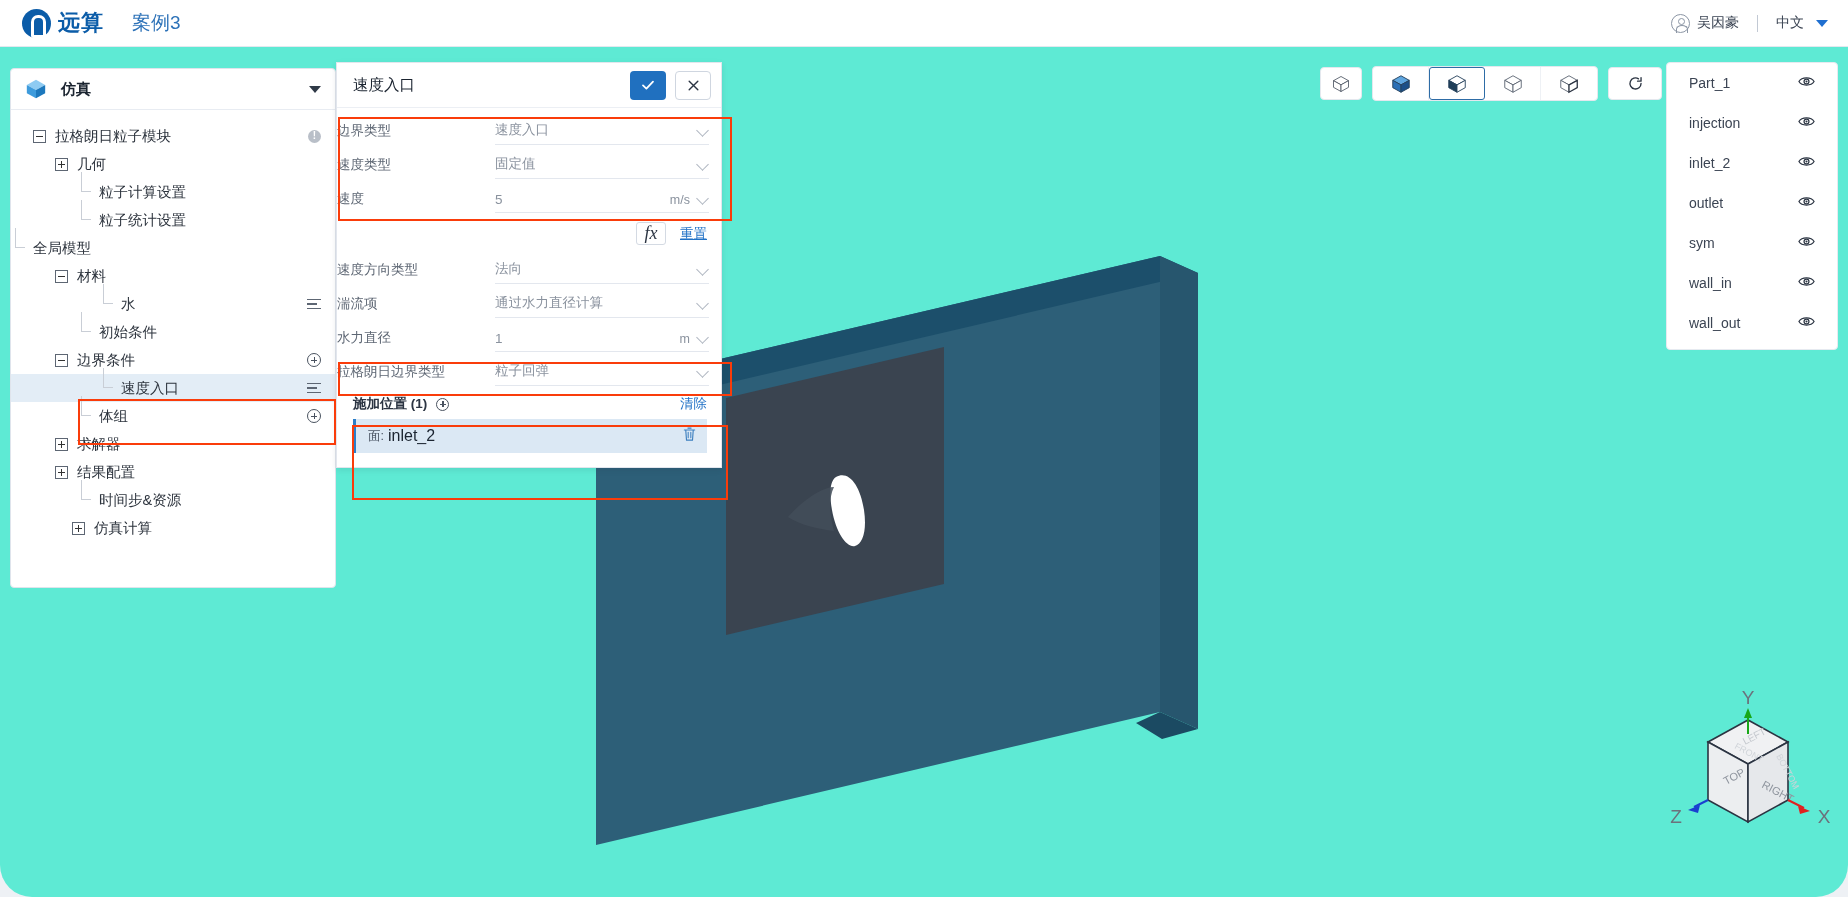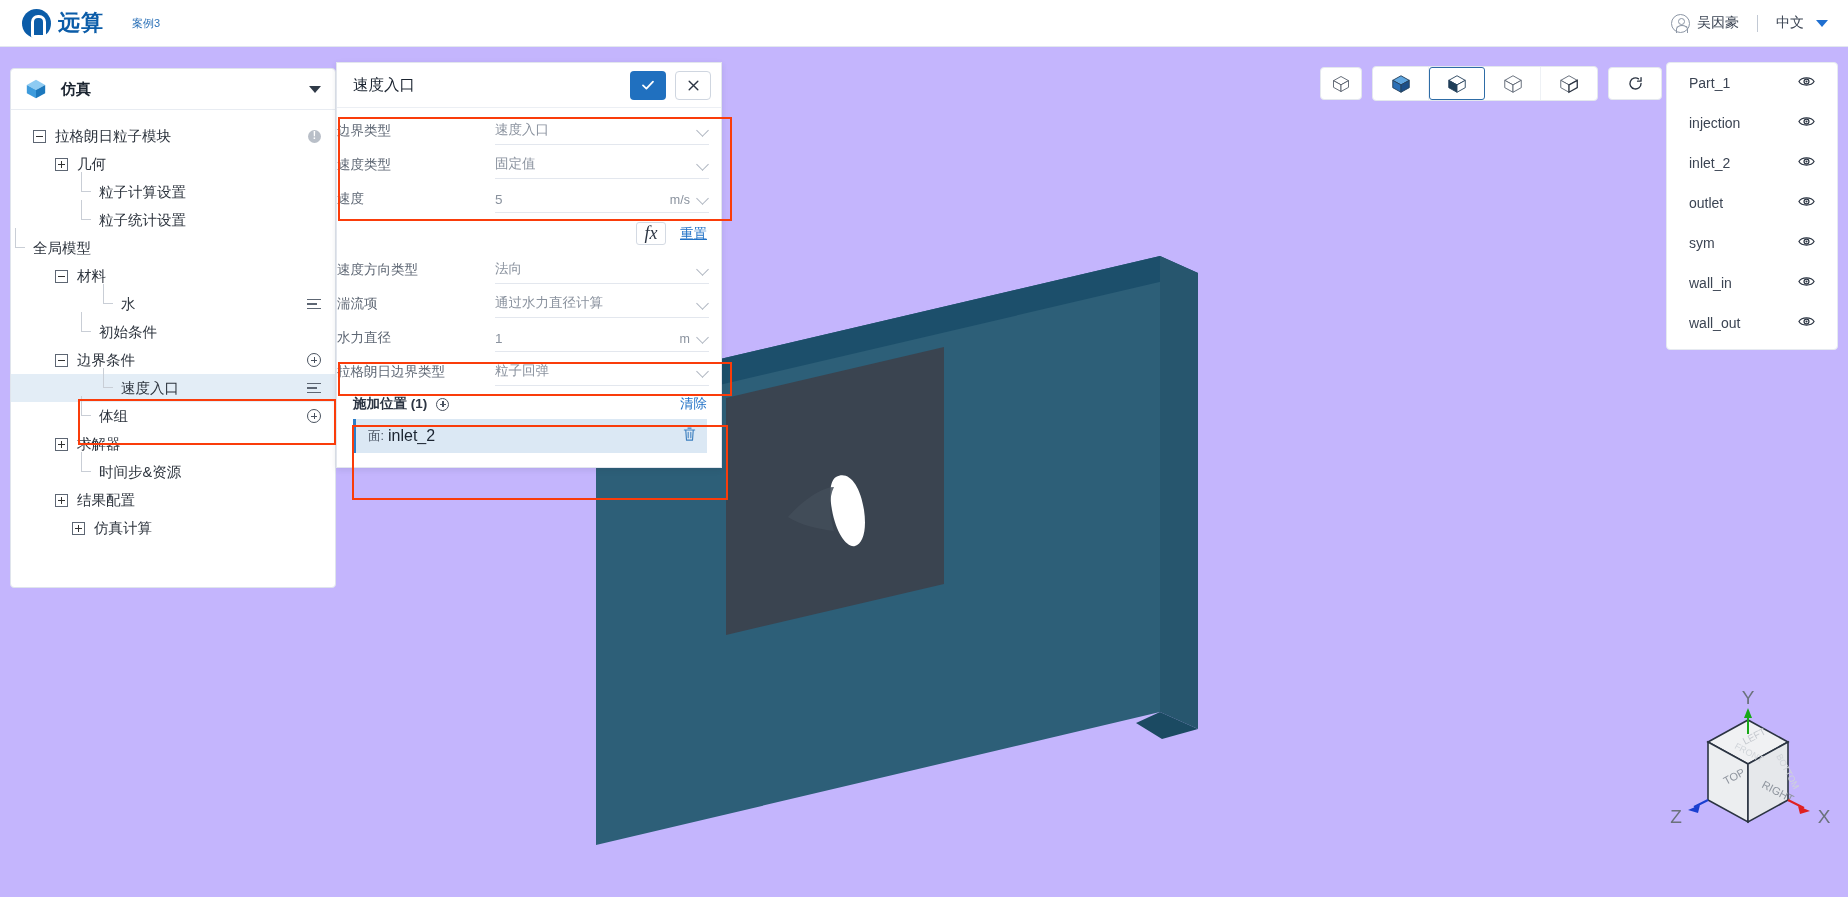--- a/index.html
+++ b/index.html
@@ -2,21 +2,21 @@
 <html><head>
 <meta charset="utf-8">
 <style>
   * { box-sizing: border-box; margin: 0; padding: 0; }
   html, body {
     width: 1848px; height: 897px;
     font-family: "Liberation Sans", "DejaVu Sans", sans-serif;
     background: #eef1f5;
     overflow: hidden;
   }
-  #app { position: relative; width: 1848px; height: 897px; background: #c4b5fd; }
+  #app { position: relative; width: 1848px; height: 897px; background: #5eead4; border-radius: 32px; }
 
   
   .header {
     position: absolute; left: 0; top: 0; width: 1848px; height: 47px;
     background: #ffffff; border-bottom: 1px solid #e3e8ef;
     display: flex; align-items: center;
   }
   .brand { display: flex; align-items: center; margin-left: 22px; }
   .brand-logo {
     width: 29px; height: 29px; border-radius: 50%;
@@ -29,21 +29,21 @@
   }
   .brand-logo::before {
     content: ""; position: absolute; left: 9px; top: 14px;
     width: 3px; height: 10px; background: #fff; z-index: 2;
   }
   .brand-name {
     font-size: 22px; color: #0b5ca8; font-weight: 700;
     margin-left: 7px; letter-spacing: 1px;
   }
   .case-name {
-    font-size: 11px; color: #2d72b8; margin-left: 28px; font-weight: 400;
+    font-size: 19px; color: #2d72b8; margin-left: 28px; font-weight: 400;
   }
   .header-right {
     margin-left: auto; margin-right: 20px;
     display: flex; align-items: center; gap: 0px;
     font-size: 14px; color: #3b4453;
   }
   .user-chip { display: flex; align-items: center; gap: 7px; }
   .user-avatar {
     width: 19px; height: 19px; border-radius: 50%;
     border: 1.3px solid #8c96a5; position: relative; flex: none;
@@ -343,27 +343,27 @@
         </div>
         <div class="tnode" style="padding-left: 66px;">
           <span class="elbow"></span>
           <span class="tlabel">体组</span>
           <span class="plus-circle"></span>
         </div>
         <div class="tnode" style="padding-left: 44px;">
           <span class="tog plus"></span>
           <span class="tlabel">求解器</span>
         </div>
-        <div class="tnode" style="padding-left: 66px;">
-          <span class="elbow"></span>
-          <span class="tlabel">时间步&amp;资源</span>
-        </div>
         <div class="tnode" style="padding-left: 44px;">
           <span class="tog plus"></span>
           <span class="tlabel">结果配置</span>
+        </div>
+        <div class="tnode" style="padding-left: 66px;">
+          <span class="elbow"></span>
+          <span class="tlabel">时间步&amp;资源</span>
         </div>
         <div class="tnode" style="padding-left: 44px; margin-left: 17px;">
           <span class="tog plus"></span>
           <span class="tlabel">仿真计算</span>
         </div>
       </div>
   </div>
 
   <div class="panel">
     <div class="panel-head">

